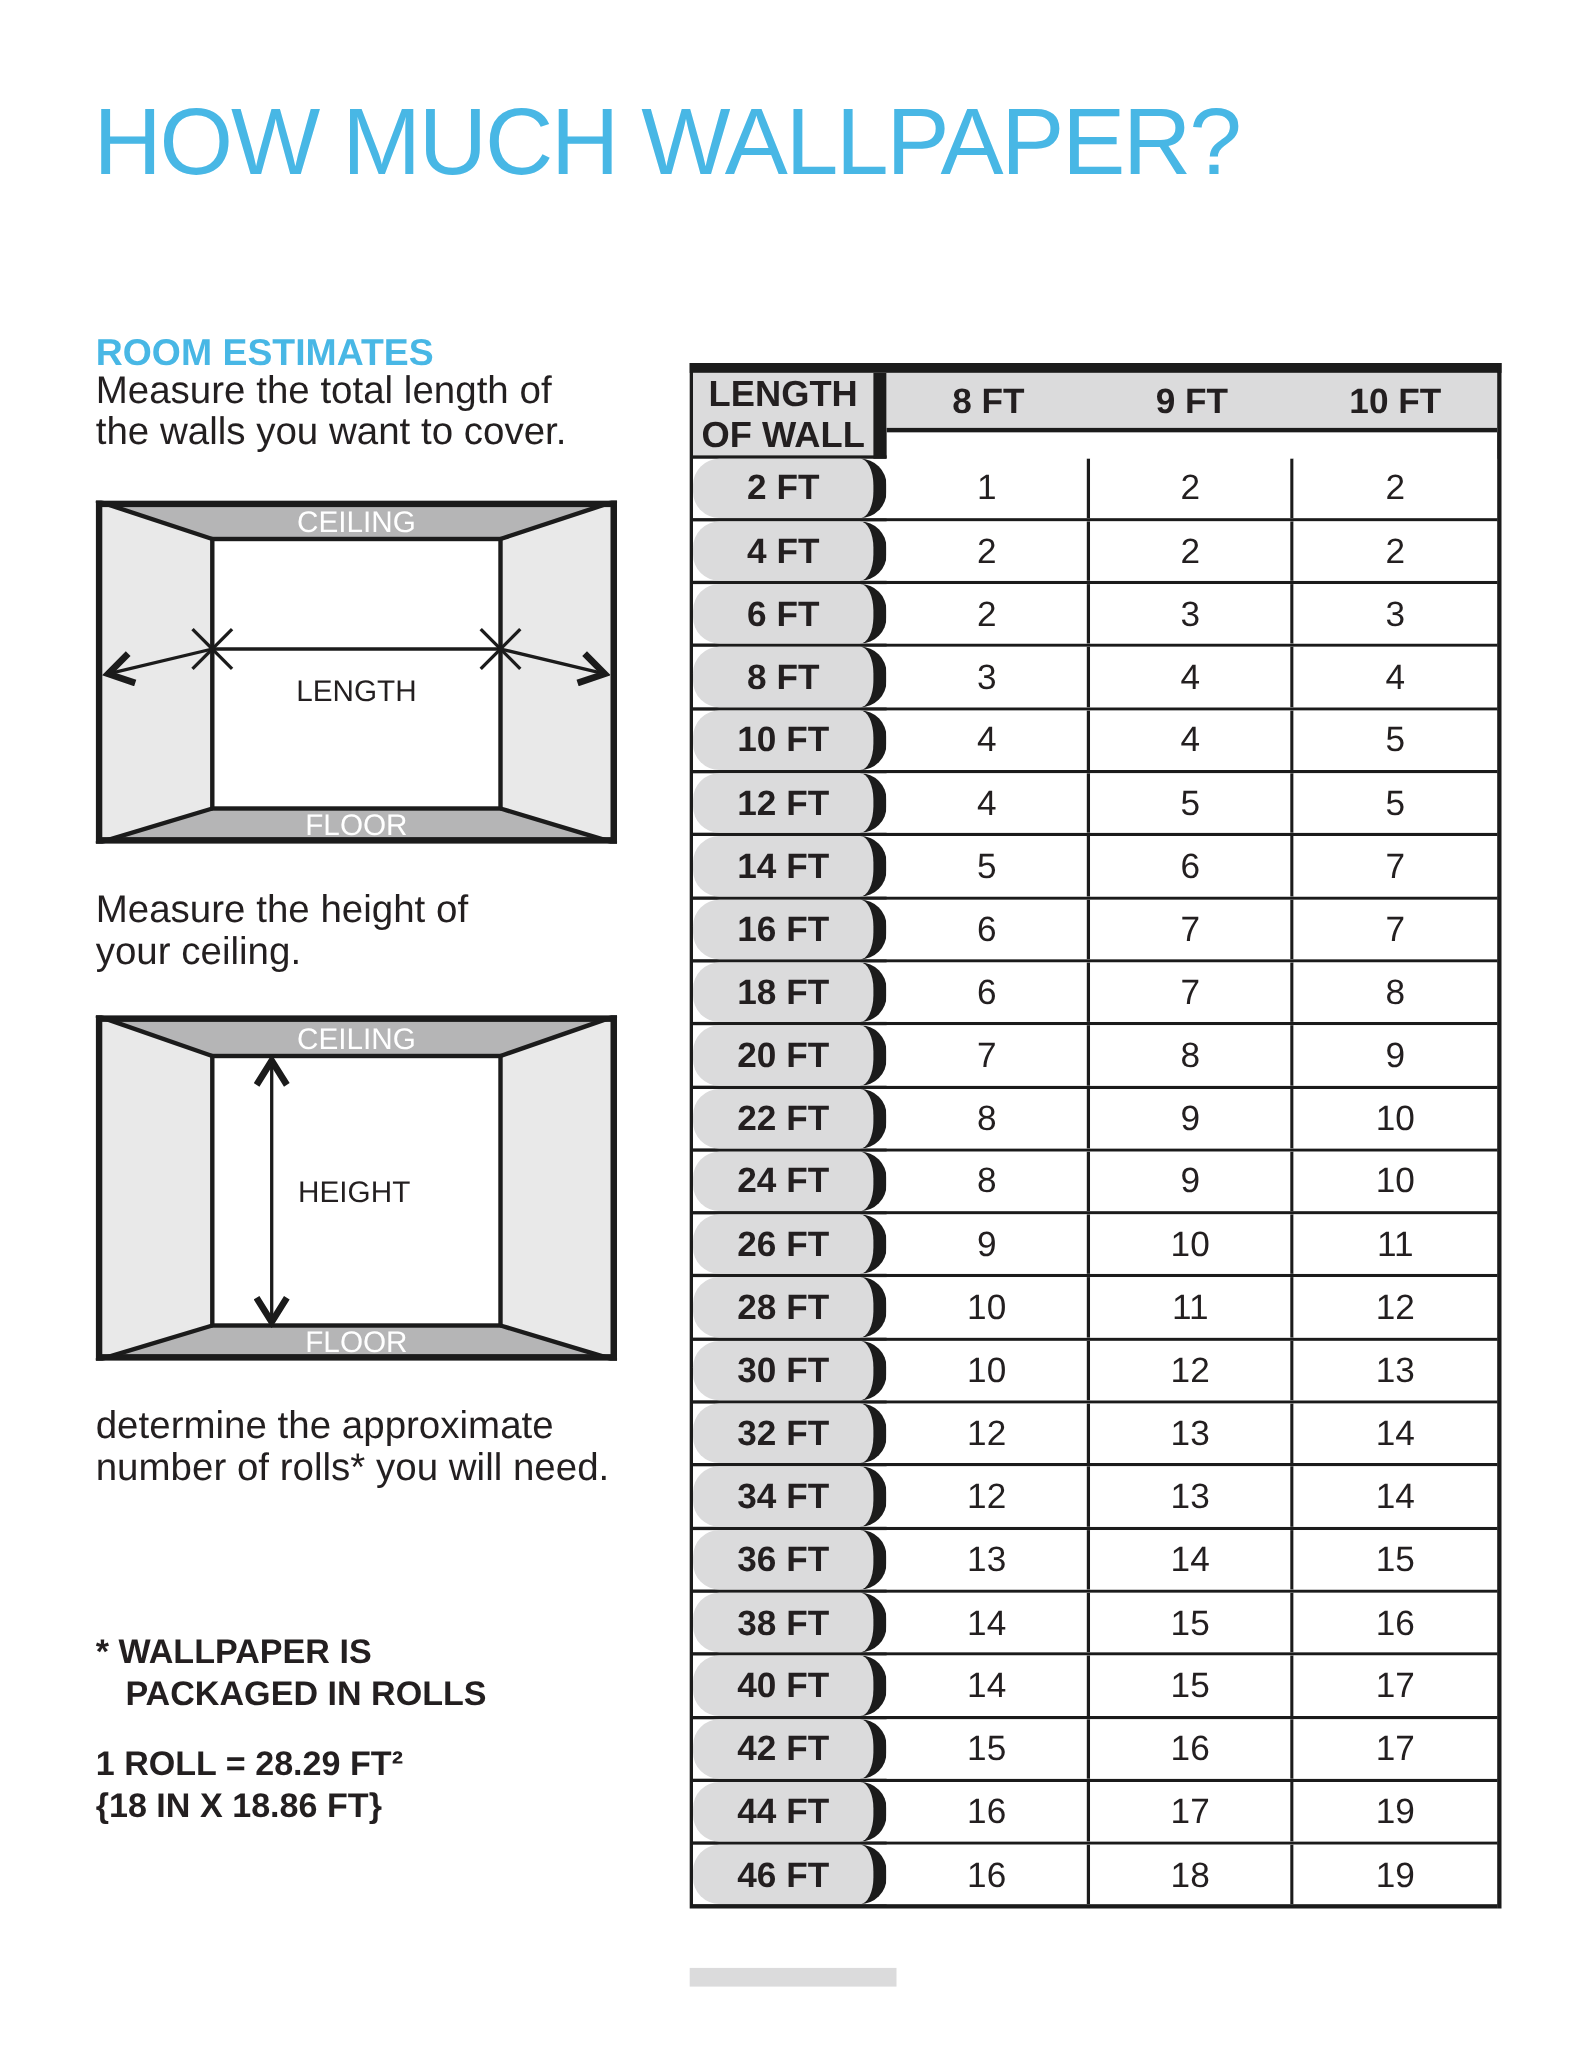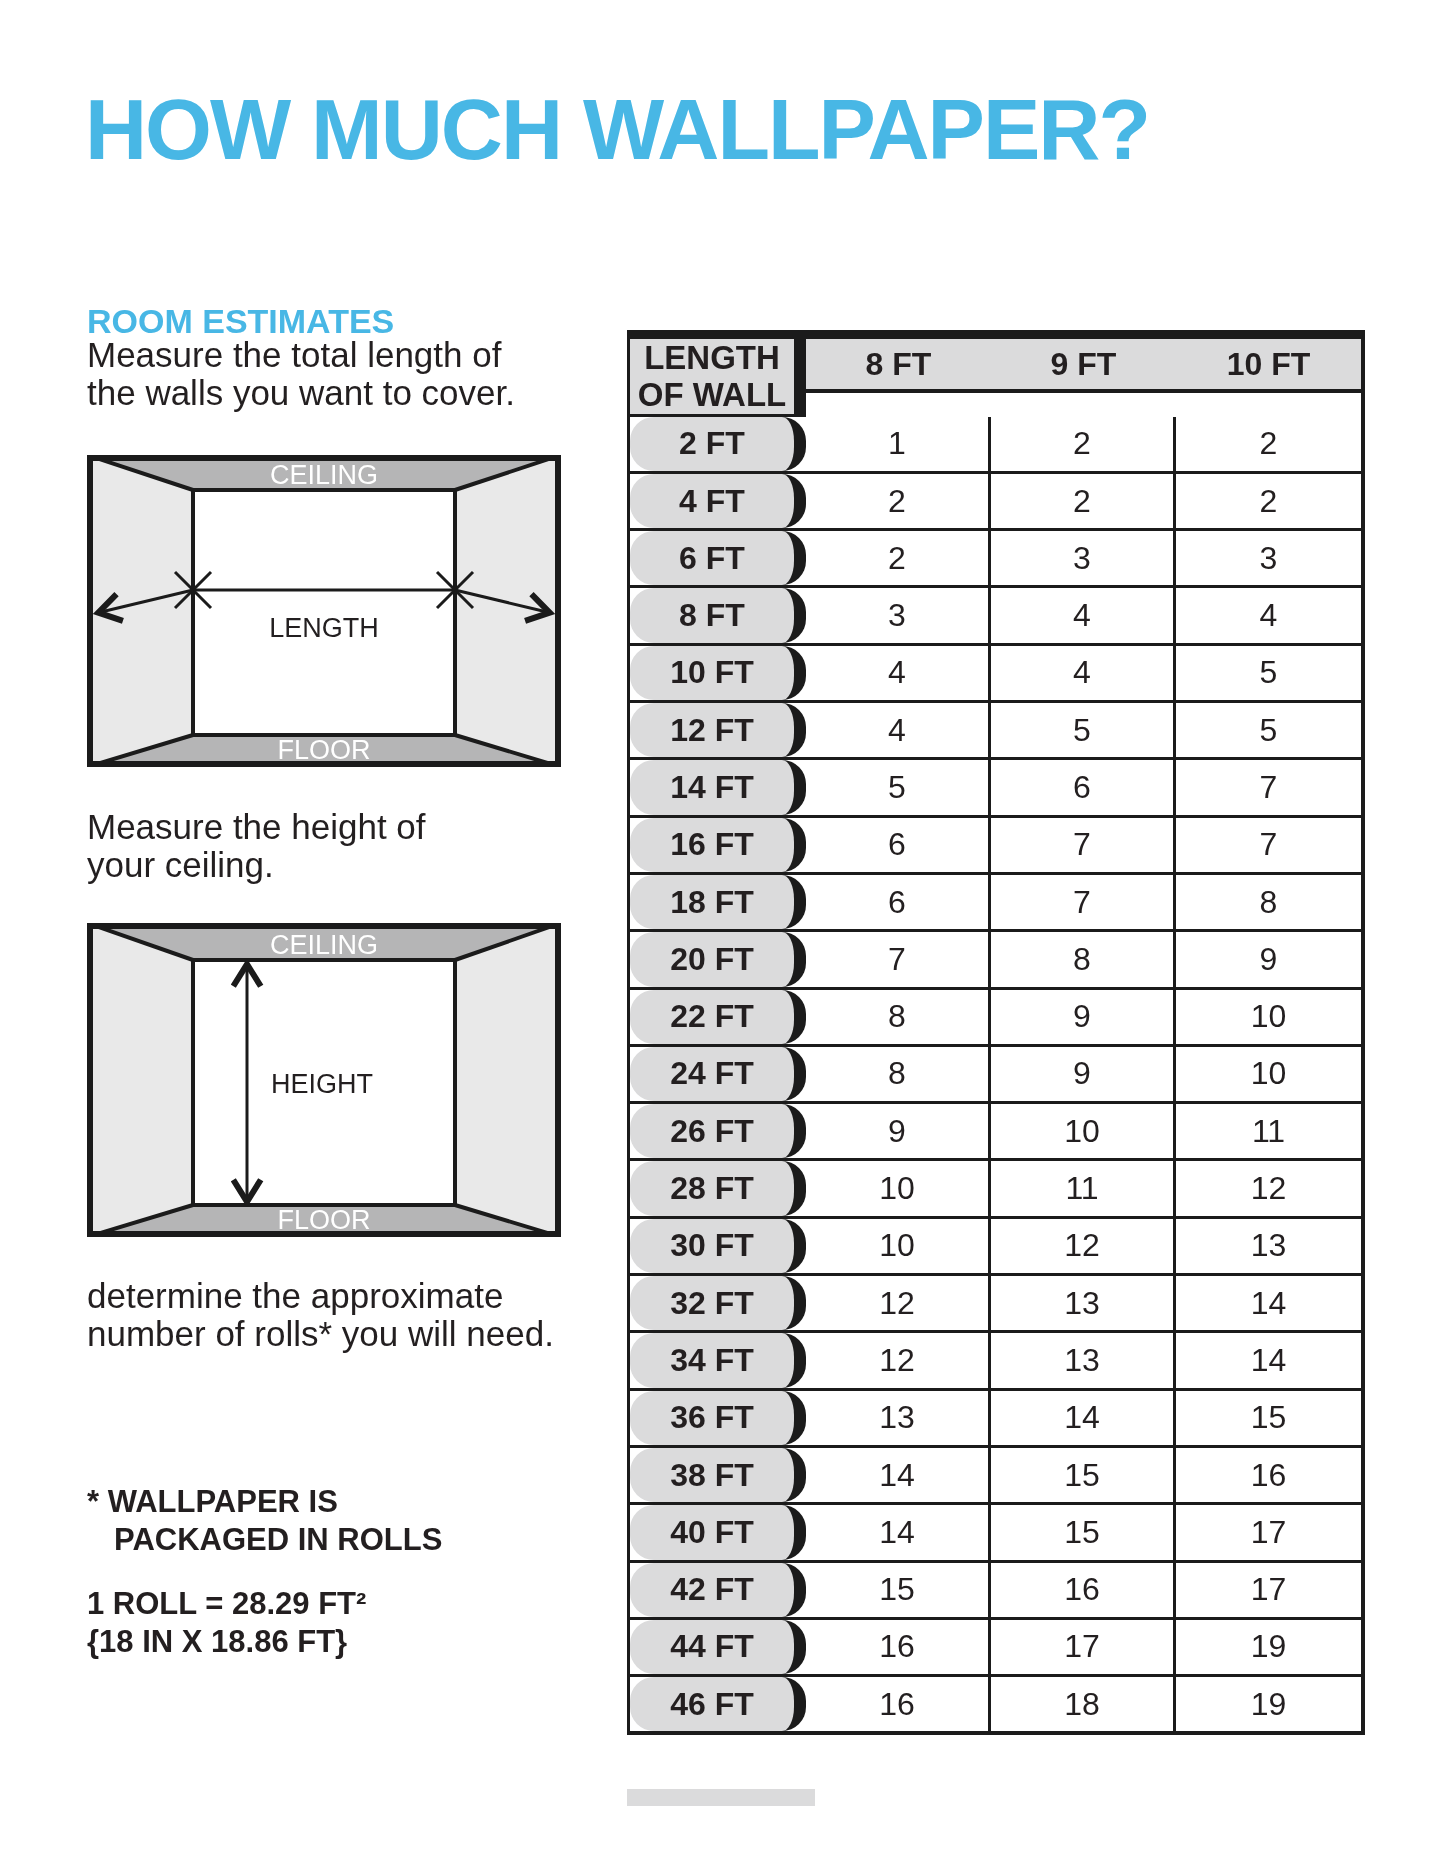--- a/index.html
+++ b/index.html
@@ -12,21 +12,21 @@
   }
   *{ box-sizing:border-box; margin:0; padding:0; }
   html,body{ background:#ffffff; }
   body{
     width:1445px; height:1870px; position:relative;
     font-family:"Liberation Sans", sans-serif; color:var(--ink);
     overflow:hidden;
   }
   .abs{ position:absolute; }
   .page-title{
-    left:85px; top:80px; font-size:86px; font-weight:bold;
+    left:85px; top:80px; font-size:86px; font-weight:normal;
     color:var(--accent); letter-spacing:-2px; white-space:nowrap;
   }
   .section-heading{
     font-size:34px; font-weight:bold; color:var(--accent); white-space:nowrap;margin-top:28px;
   }
   .para div{ font-size:35px; line-height:38px; white-space:nowrap; }
   .bold-note div{ font-size:31px; line-height:38px; font-weight:bold; white-space:nowrap; }
   .bold-note .indent{ padding-left:27px; }
 
   

